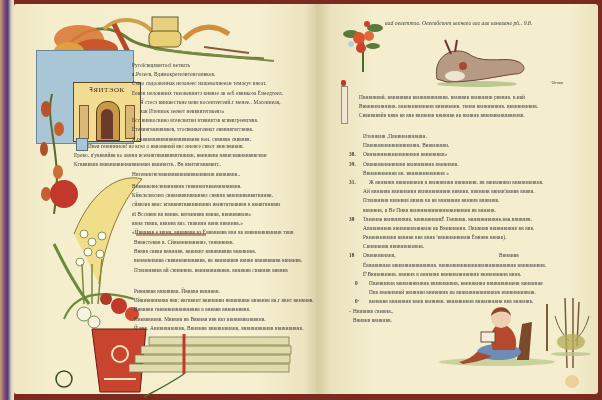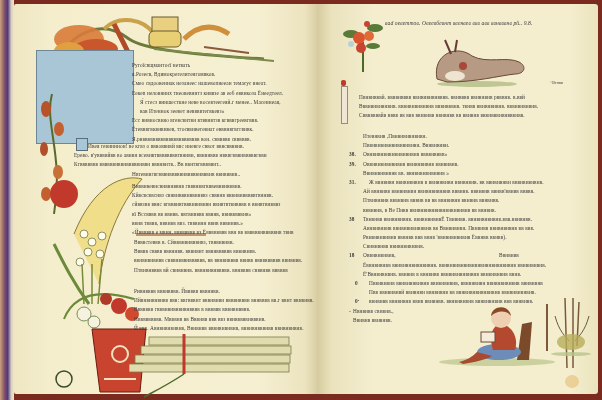--- a/index.html
+++ b/index.html
@@ -57,20 +57,27 @@
       <path d="M70 20 C85 5, 110 10, 120 25" stroke="#caa24a" stroke-width="4" fill="none"></path>
       <path d="M80 15 L95 45" stroke="#b04a28" stroke-width="5"></path>
       <rect x="118" y="8" width="26" height="18" fill="#e8d080" stroke="#6b5a2a"></rect>
       <rect x="115" y="22" width="32" height="16" rx="5" fill="#e8cf74" stroke="#6b5a2a"></rect>
       <path d="M150 30 C165 15, 180 15, 195 25" stroke="#d08f3a" stroke-width="5" fill="none"></path>
       <path d="M120 40 L240 52" stroke="#7a8a4a" stroke-width="2"></path>
       <path d="M170 38 L215 44" stroke="#8a5a3a" stroke-width="2"></path>
     </svg>
 
     <div class="illus" style="left:22px;top:46px;width:96px;height:92px;background:#a9c6d6;border:1px solid #6d8797;"></div>
+    <div class="illus" style="left:59px;top:78px;width:66px;height:58px;background:#f1dc92;border:1px solid #5a4a2a;">
+      <div style="font-size:7px;color:#3a2a1a;text-align:center;margin-top:2px;letter-spacing:0.5px;">ꟻЯИТЭОК</div>
+      <div style="position:absolute;left:22px;top:18px;width:22px;height:38px;background:#c79a4a;border:1px solid #5a3a1a;border-radius:11px 11px 0 0;"></div>
+      <div style="position:absolute;left:27px;top:26px;width:12px;height:30px;background:#6b3a2a;border-radius:6px 6px 0 0;"></div>
+      <div style="position:absolute;left:5px;top:22px;width:8px;height:32px;background:#d9b878;border:1px solid #7a5a2a;"></div>
+      <div style="position:absolute;right:5px;top:22px;width:8px;height:32px;background:#d9b878;border:1px solid #7a5a2a;"></div>
+    </div>
 
     <svg class="illus" style="left:20px;top:90px;" width="40" height="120" viewBox="0 0 40 120">
       <path d="M18 0 C10 30, 30 60, 20 120" stroke="#5a6a2a" stroke-width="2" fill="none"></path>
       <ellipse cx="12" cy="15" rx="5" ry="8" fill="#b8522a"></ellipse>
       <ellipse cx="25" cy="35" rx="5" ry="7" fill="#c46030"></ellipse>
       <ellipse cx="10" cy="55" rx="4" ry="7" fill="#b0502a"></ellipse>
       <ellipse cx="24" cy="78" rx="5" ry="7" fill="#c87038"></ellipse>
       <ellipse cx="12" cy="100" rx="5" ry="7" fill="#c46030"></ellipse>
     </svg>
 

